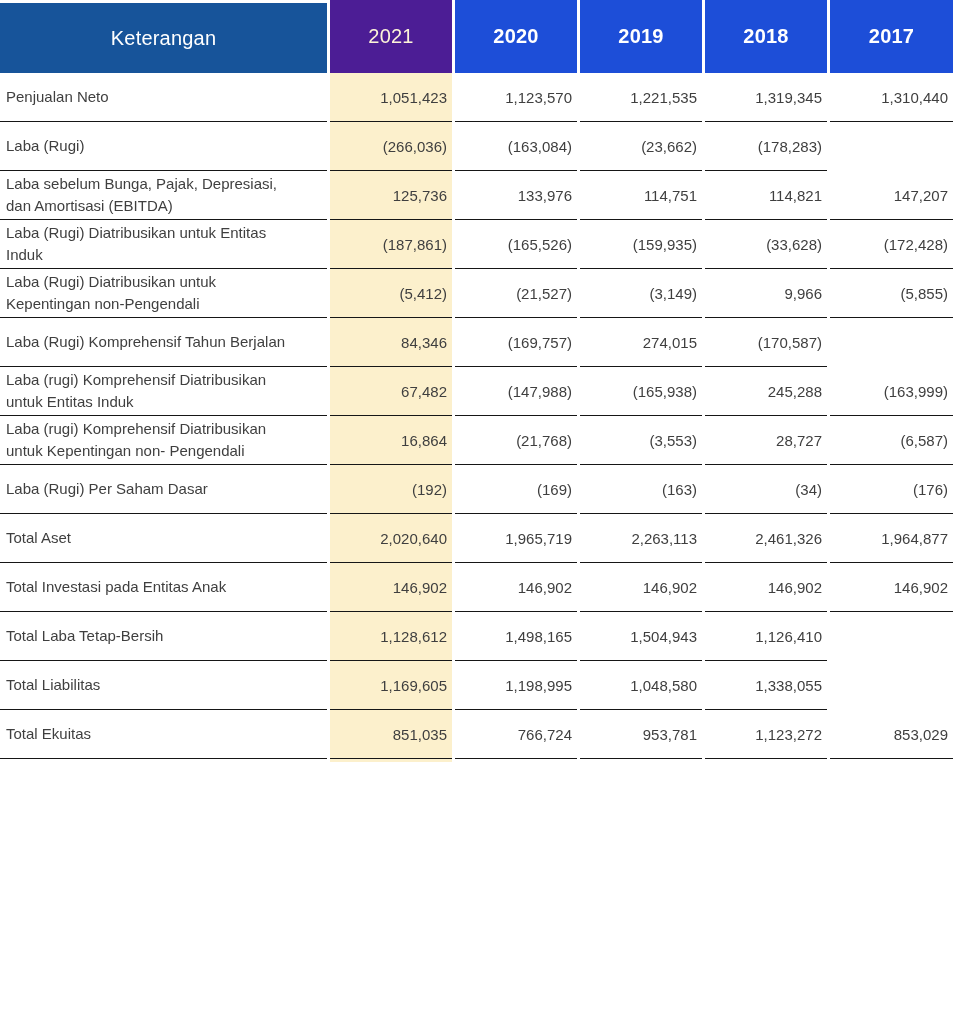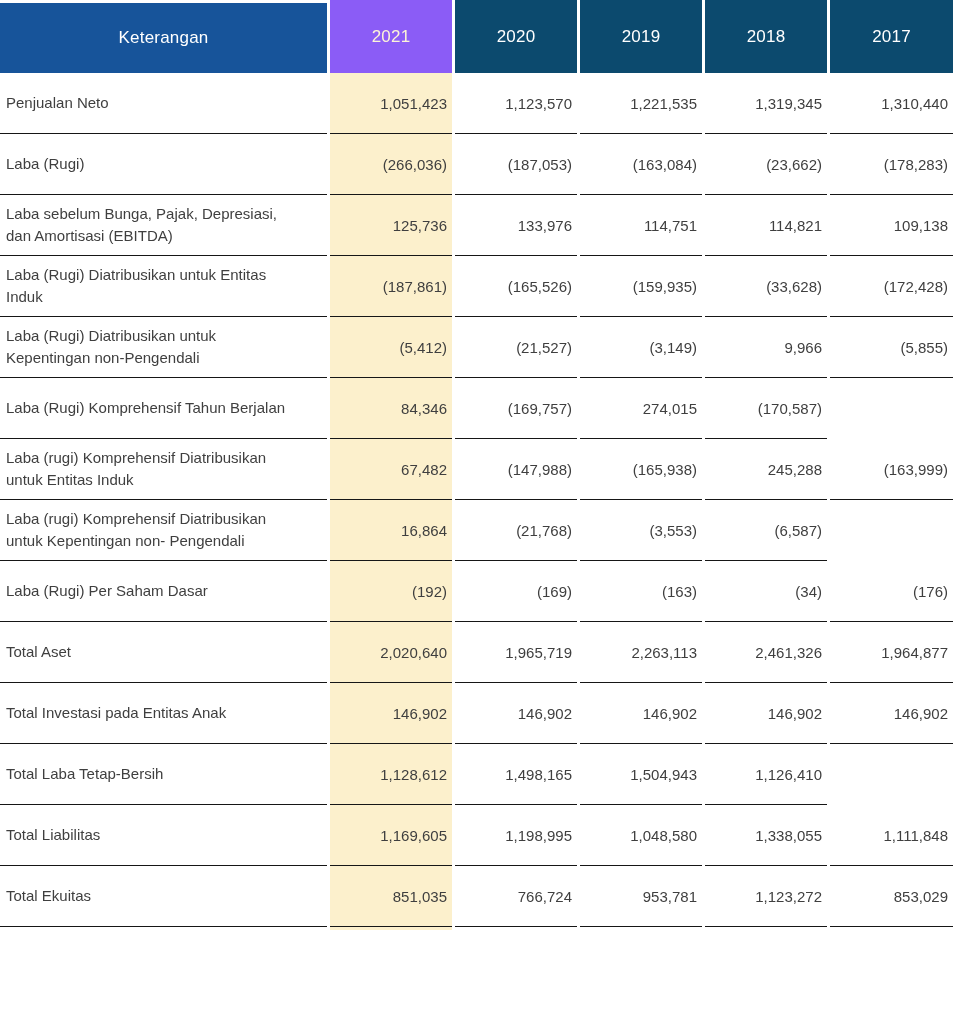--- a/index.html
+++ b/index.html
@@ -8,38 +8,38 @@
 
   
   .thead {
     display: grid;
     grid-template-columns: 327px 122px 122px 122px 122px 123px;
     column-gap: 3px;
     height: 73px;
   }
   .hcell {
     display: flex; align-items: center; justify-content: center;
-    font-size: 17px; color: #ffffff; letter-spacing: .2px;
+    font-size: 20px; color: #ffffff; letter-spacing: .2px;
   }
   .hcell.blue   { background: #17549A; margin-top: 3px; }
-  .hcell.yellow { background: #8b5cf6; color: #FDF4D8; }
-  .hcell.green  { background: #0c4a6e; }
+  .hcell.yellow { background: #4c1d95; color: #FDF4D8; }
+  .hcell.green  { background: #1d4ed8; font-weight: bold; }
 
   
   .tbody { position: relative; padding-bottom: 3px; }
   .band {
     position: absolute; top: 0; bottom: 0; left: 330px; width: 122px;
     background: #FCF0CC; z-index: 0;
   }
   .row {
     position: relative; z-index: 1;
     display: grid;
     grid-template-columns: 327px 122px 122px 122px 122px 123px;
     column-gap: 3px;
-    height: 61px;
+    height: 49px;
   }
   .cell {
     border-bottom: 1.5px solid #161616;
     display: flex; align-items: center;
     color: #3F3F3F; font-size: 15px;
   }
   .cell.label { padding: 0 30px 0 6px; line-height: 1.45; }
   .cell.num   { justify-content: flex-end; padding-right: 5px; }
 </style>
 </head>
@@ -65,33 +65,32 @@
     <div class="cell num">1,123,570</div>
     <div class="cell num">1,221,535</div>
     <div class="cell num">1,319,345</div>
     <div class="cell num">1,310,440</div>
   </div>
 
 
   <div class="row">
     <div class="cell label">Laba (Rugi)</div>
     <div class="cell num">(266,036)</div>
-    <div class="cell num">(187,053)</div>
     <div class="cell num">(163,084)</div>
     <div class="cell num">(23,662)</div>
     <div class="cell num">(178,283)</div>
   </div>
 
   <div class="row">
     <div class="cell label">Laba sebelum Bunga, Pajak, Depresiasi, dan Amortisasi (EBITDA)</div>
     <div class="cell num">125,736</div>
     <div class="cell num">133,976</div>
     <div class="cell num">114,751</div>
     <div class="cell num">114,821</div>
-    <div class="cell num">109,138</div>
+    <div class="cell num">147,207</div>
   </div>
 
   <div class="row">
     <div class="cell label">Laba (Rugi) Diatribusikan untuk Entitas Induk</div>
     <div class="cell num">(187,861)</div>
     <div class="cell num">(165,526)</div>
     <div class="cell num">(159,935)</div>
     <div class="cell num">(33,628)</div>
     <div class="cell num">(172,428)</div>
   </div>
@@ -120,20 +119,21 @@
     <div class="cell num">(165,938)</div>
     <div class="cell num">245,288</div>
     <div class="cell num">(163,999)</div>
   </div>
 
   <div class="row">
     <div class="cell label">Laba (rugi) Komprehensif Diatribusikan untuk Kepentingan non- Pengendali</div>
     <div class="cell num">16,864</div>
     <div class="cell num">(21,768)</div>
     <div class="cell num">(3,553)</div>
+    <div class="cell num">28,727</div>
     <div class="cell num">(6,587)</div>
   </div>
 
   <div class="row">
     <div class="cell label">Laba (Rugi) Per Saham Dasar</div>
     <div class="cell num">(192)</div>
     <div class="cell num">(169)</div>
     <div class="cell num">(163)</div>
     <div class="cell num">(34)</div>
     <div class="cell num">(176)</div>
@@ -164,21 +164,20 @@
     <div class="cell num">1,504,943</div>
     <div class="cell num">1,126,410</div>
   </div>
 
   <div class="row">
     <div class="cell label">Total Liabilitas</div>
     <div class="cell num">1,169,605</div>
     <div class="cell num">1,198,995</div>
     <div class="cell num">1,048,580</div>
     <div class="cell num">1,338,055</div>
-    <div class="cell num">1,111,848</div>
   </div>
 
   <div class="row">
     <div class="cell label">Total Ekuitas</div>
     <div class="cell num">851,035</div>
     <div class="cell num">766,724</div>
     <div class="cell num">953,781</div>
     <div class="cell num">1,123,272</div>
     <div class="cell num">853,029</div>
   </div>

